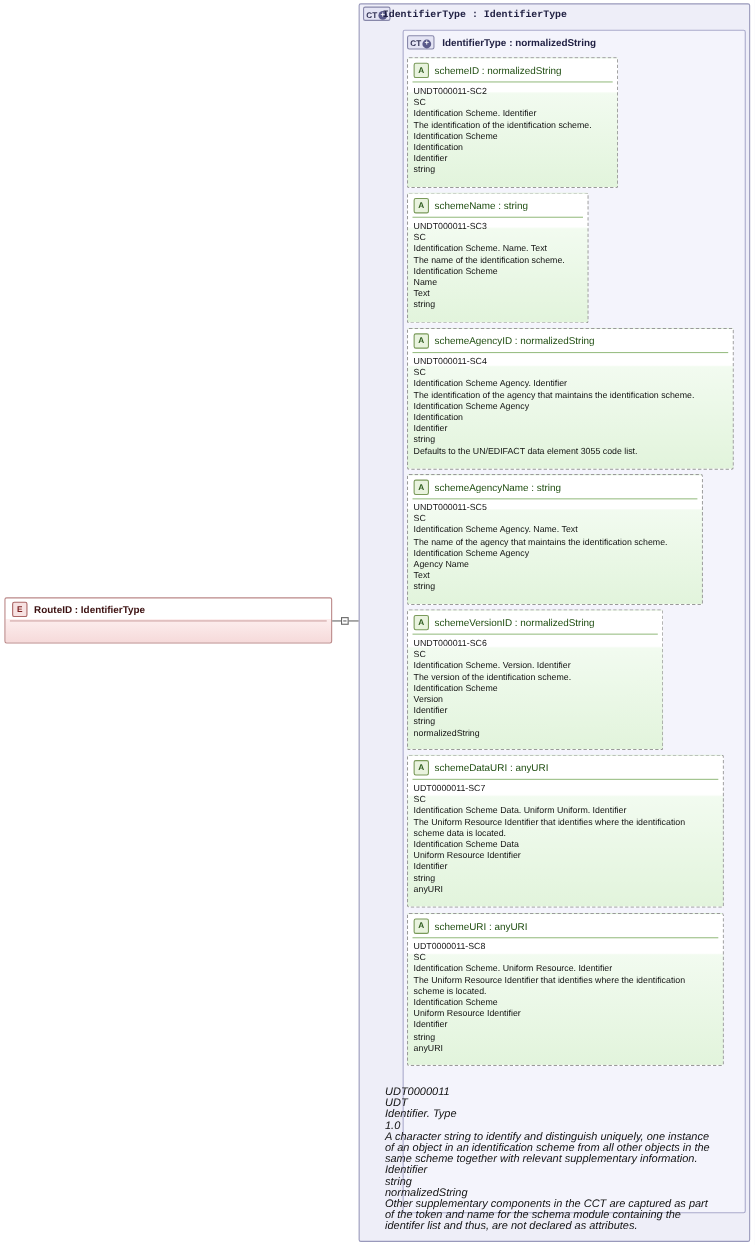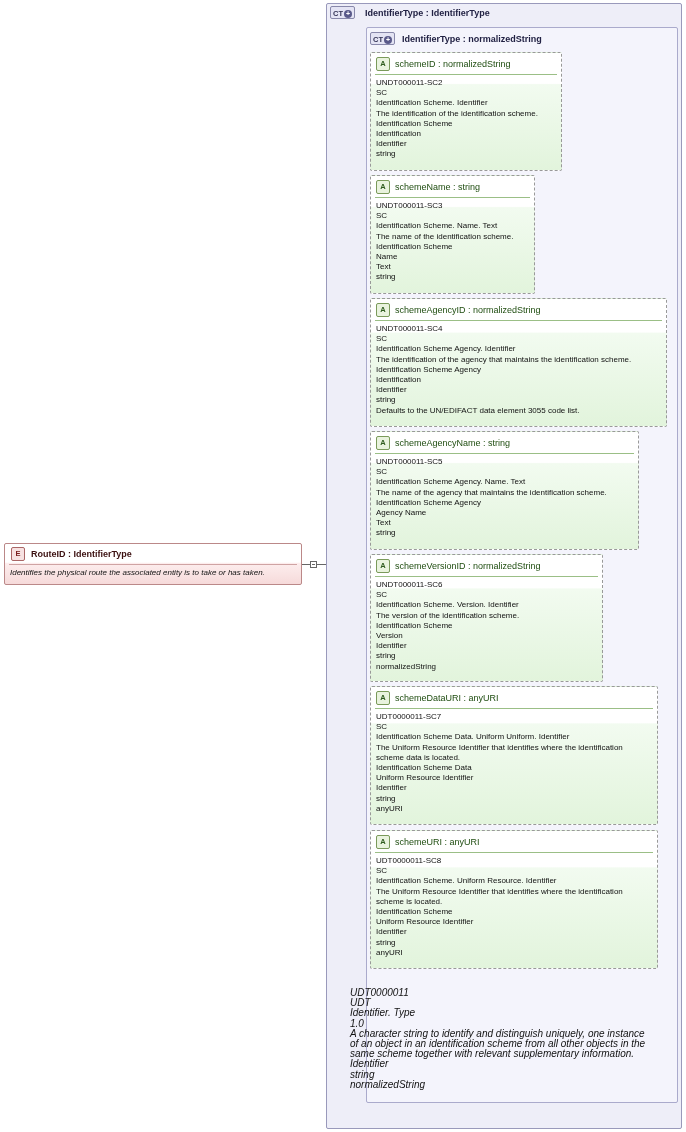--- a/index.html
+++ b/index.html
@@ -221,36 +221,35 @@
   }
 </style>
 </head>
 <body>
 
 <div class="ct-outer"></div>
 <div class="ct-badge" style="left:330px; top:6px;">
   <span>CT</span>
     <span class="plus">+</span>
 </div>
-<div class="ct-title" style="left:365px; top:8px;">IdentifierType : IdentifierType</div>
+<div class="ct-title" style="left:348px; top:8px;font-family:Liberation Mono, monospace;">IdentifierType : IdentifierType</div>
 
 <div class="ct-inner"></div>
 <div class="ct-badge" style="left:370px; top:32px;">
   <span>CT</span>
     <span class="plus">+</span>
 </div>
 <div class="ct-title" style="left:402px; top:34px;">IdentifierType : normalizedString</div>
 
 <div class="elem-box">
   <div class="elem-head">
     <span class="elem-badge">E</span>
     <span class="elem-name">RouteID  : IdentifierType</span>
   </div>
   <div class="elem-sep"></div>
-  <div class="elem-doc">Identifies the physical route the associated entity is to take or has taken.</div>
 </div>
 
 <div class="conn-line" style="left:302px; top:564px; width:8px; height:1px;"></div>
 <div class="conn-box" style="left:310px; top:561px;"></div>
 <div class="conn-line" style="left:317px; top:564px; width:9px; height:1px;"></div>
 
 <div class="attr-box" style="left:370px; top:52px; width:192px; height:119px;">
   <div class="attr-head">
     <span class="attr-badge">A</span>
     <span class="attr-name">schemeID : normalizedString</span>
@@ -382,13 +381,14 @@
 
 <div class="doc-block">
   <div>UDT0000011</div>
   <div>UDT</div>
   <div>Identifier. Type</div>
   <div>1.0</div>
   <div>A character string to identify and distinguish uniquely, one instance of an object in an identification scheme from all other objects in the same scheme together with relevant supplementary information.</div>
   <div>Identifier</div>
   <div>string</div>
   <div>normalizedString</div>
+  <div>Other supplementary components in the CCT are captured as part of the token and name for the schema module containing the identifer list and thus, are not declared as attributes.</div>
 </div>
 
 </body></html>

